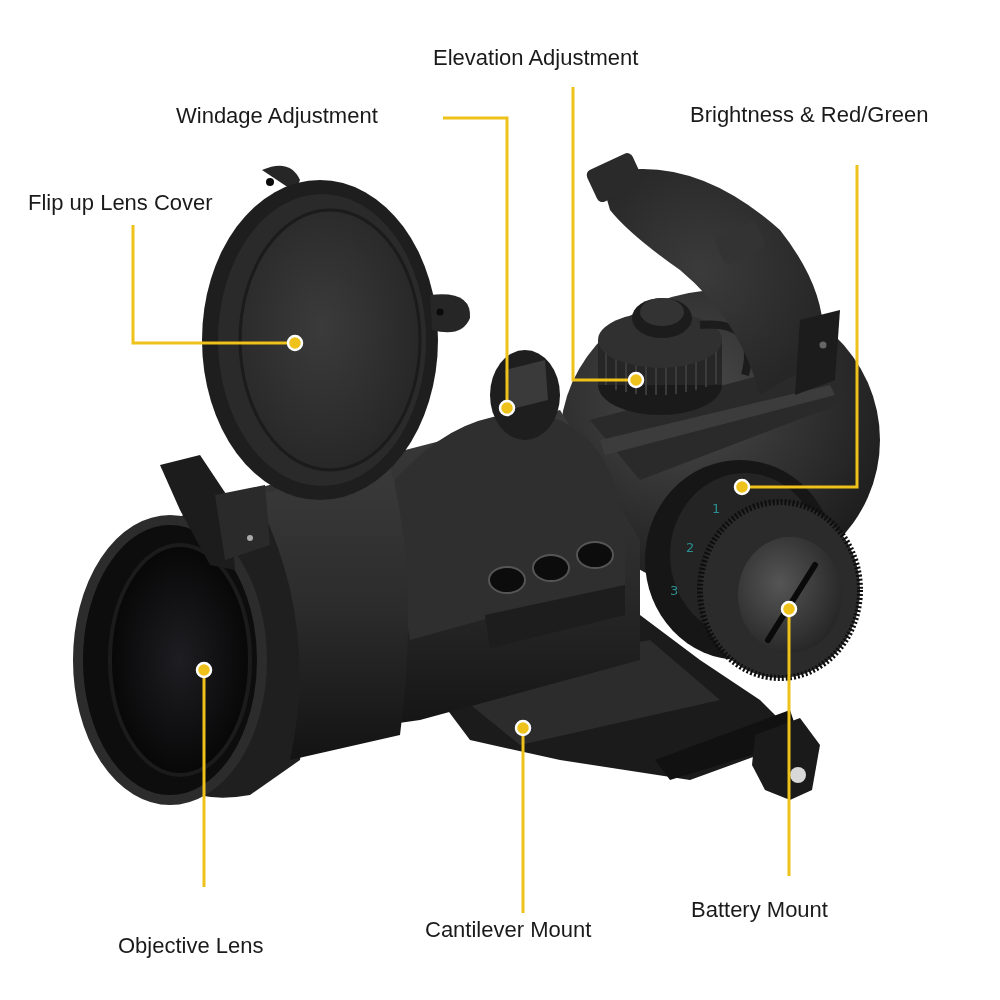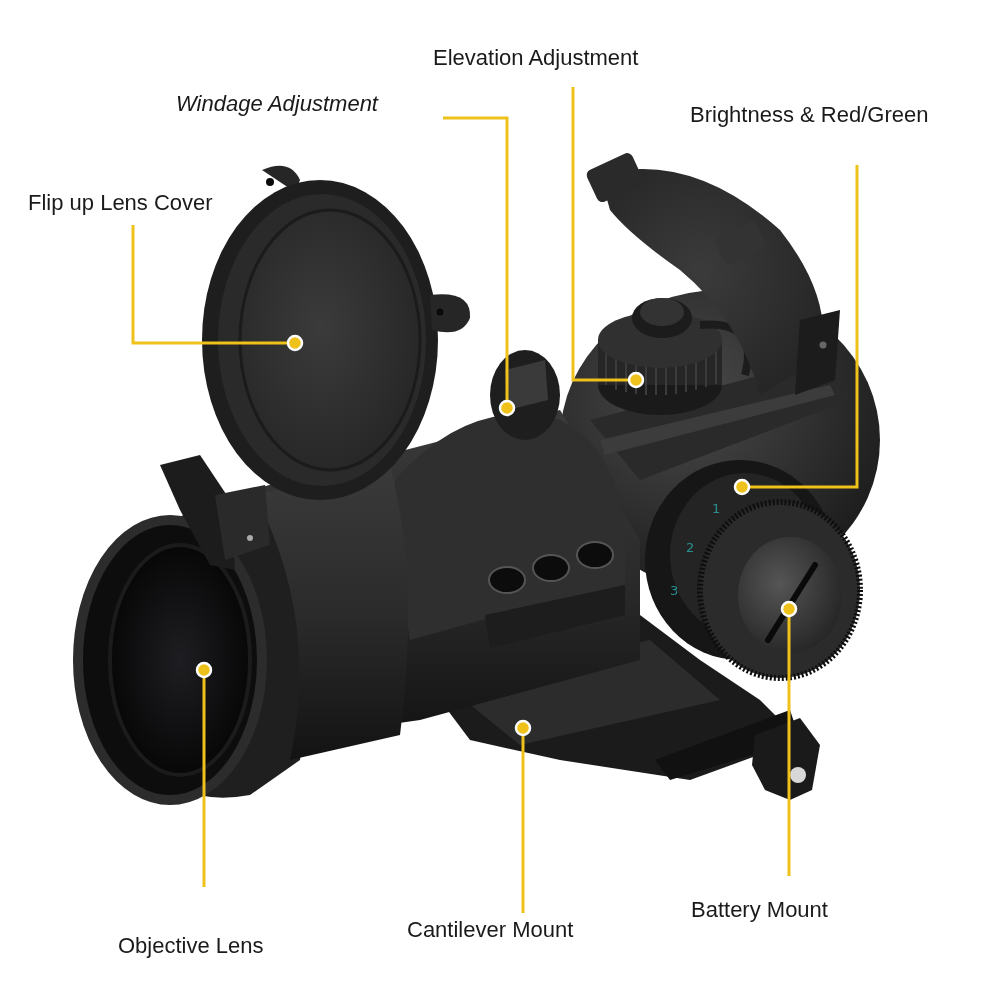--- a/index.html
+++ b/index.html
@@ -153,22 +153,22 @@
       <circle cx="507" cy="408" r="7"></circle>
       <circle cx="636" cy="380" r="7"></circle>
       <circle cx="742" cy="487" r="7"></circle>
       <circle cx="204" cy="670" r="7"></circle>
       <circle cx="523" cy="728" r="7"></circle>
       <circle cx="789" cy="609" r="7"></circle>
     </g>
   </svg>
 
   <div class="label" style="left:433px; top:42px;">Elevation Adjustment</div>
-  <div class="label" style="left:176px; top:88px;font-style:italic;">Windage Adjustment</div>
+  <div class="label" style="left:176px; top:100px;">Windage Adjustment</div>
   <div class="label center" style="left:690px; top:99px; width:310px;">
     <div>Brightness &amp; Red/Green</div>
   </div>
   <div class="label" style="left:28px; top:187px;">Flip up Lens Cover</div>
   <div class="label" style="left:118px; top:902px;margin-top:28px;">Objective Lens</div>
-  <div class="label" style="left:407px; top:914px;">Cantilever Mount</div>
+  <div class="label" style="left:425px; top:914px;">Cantilever Mount</div>
   <div class="label" style="left:691px; top:894px;">Battery Mount</div>
 
 </div>
 
 </body></html>

